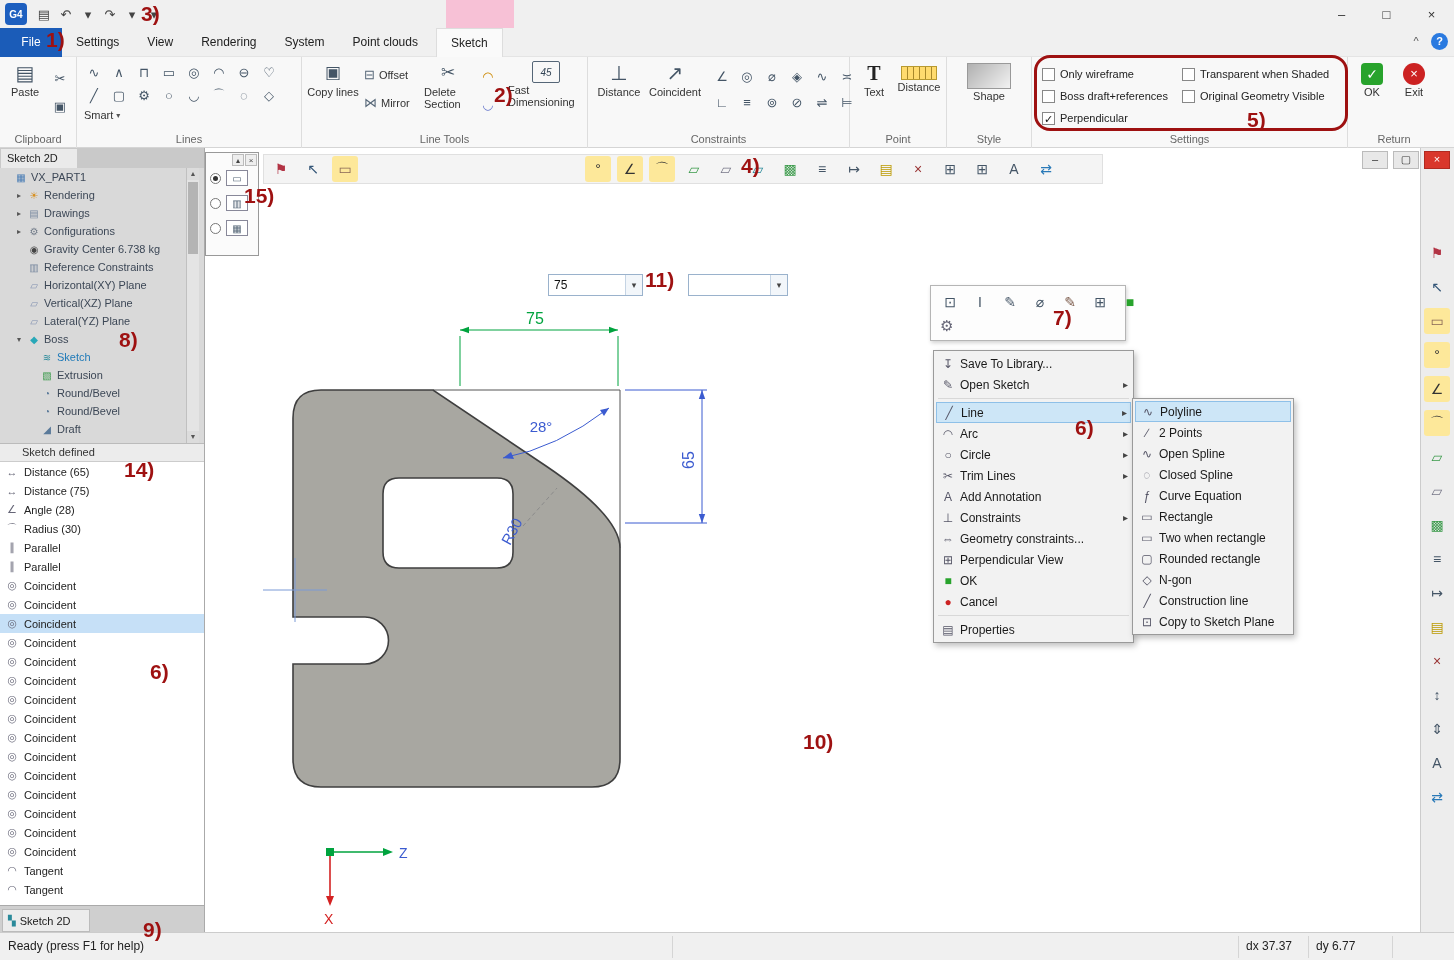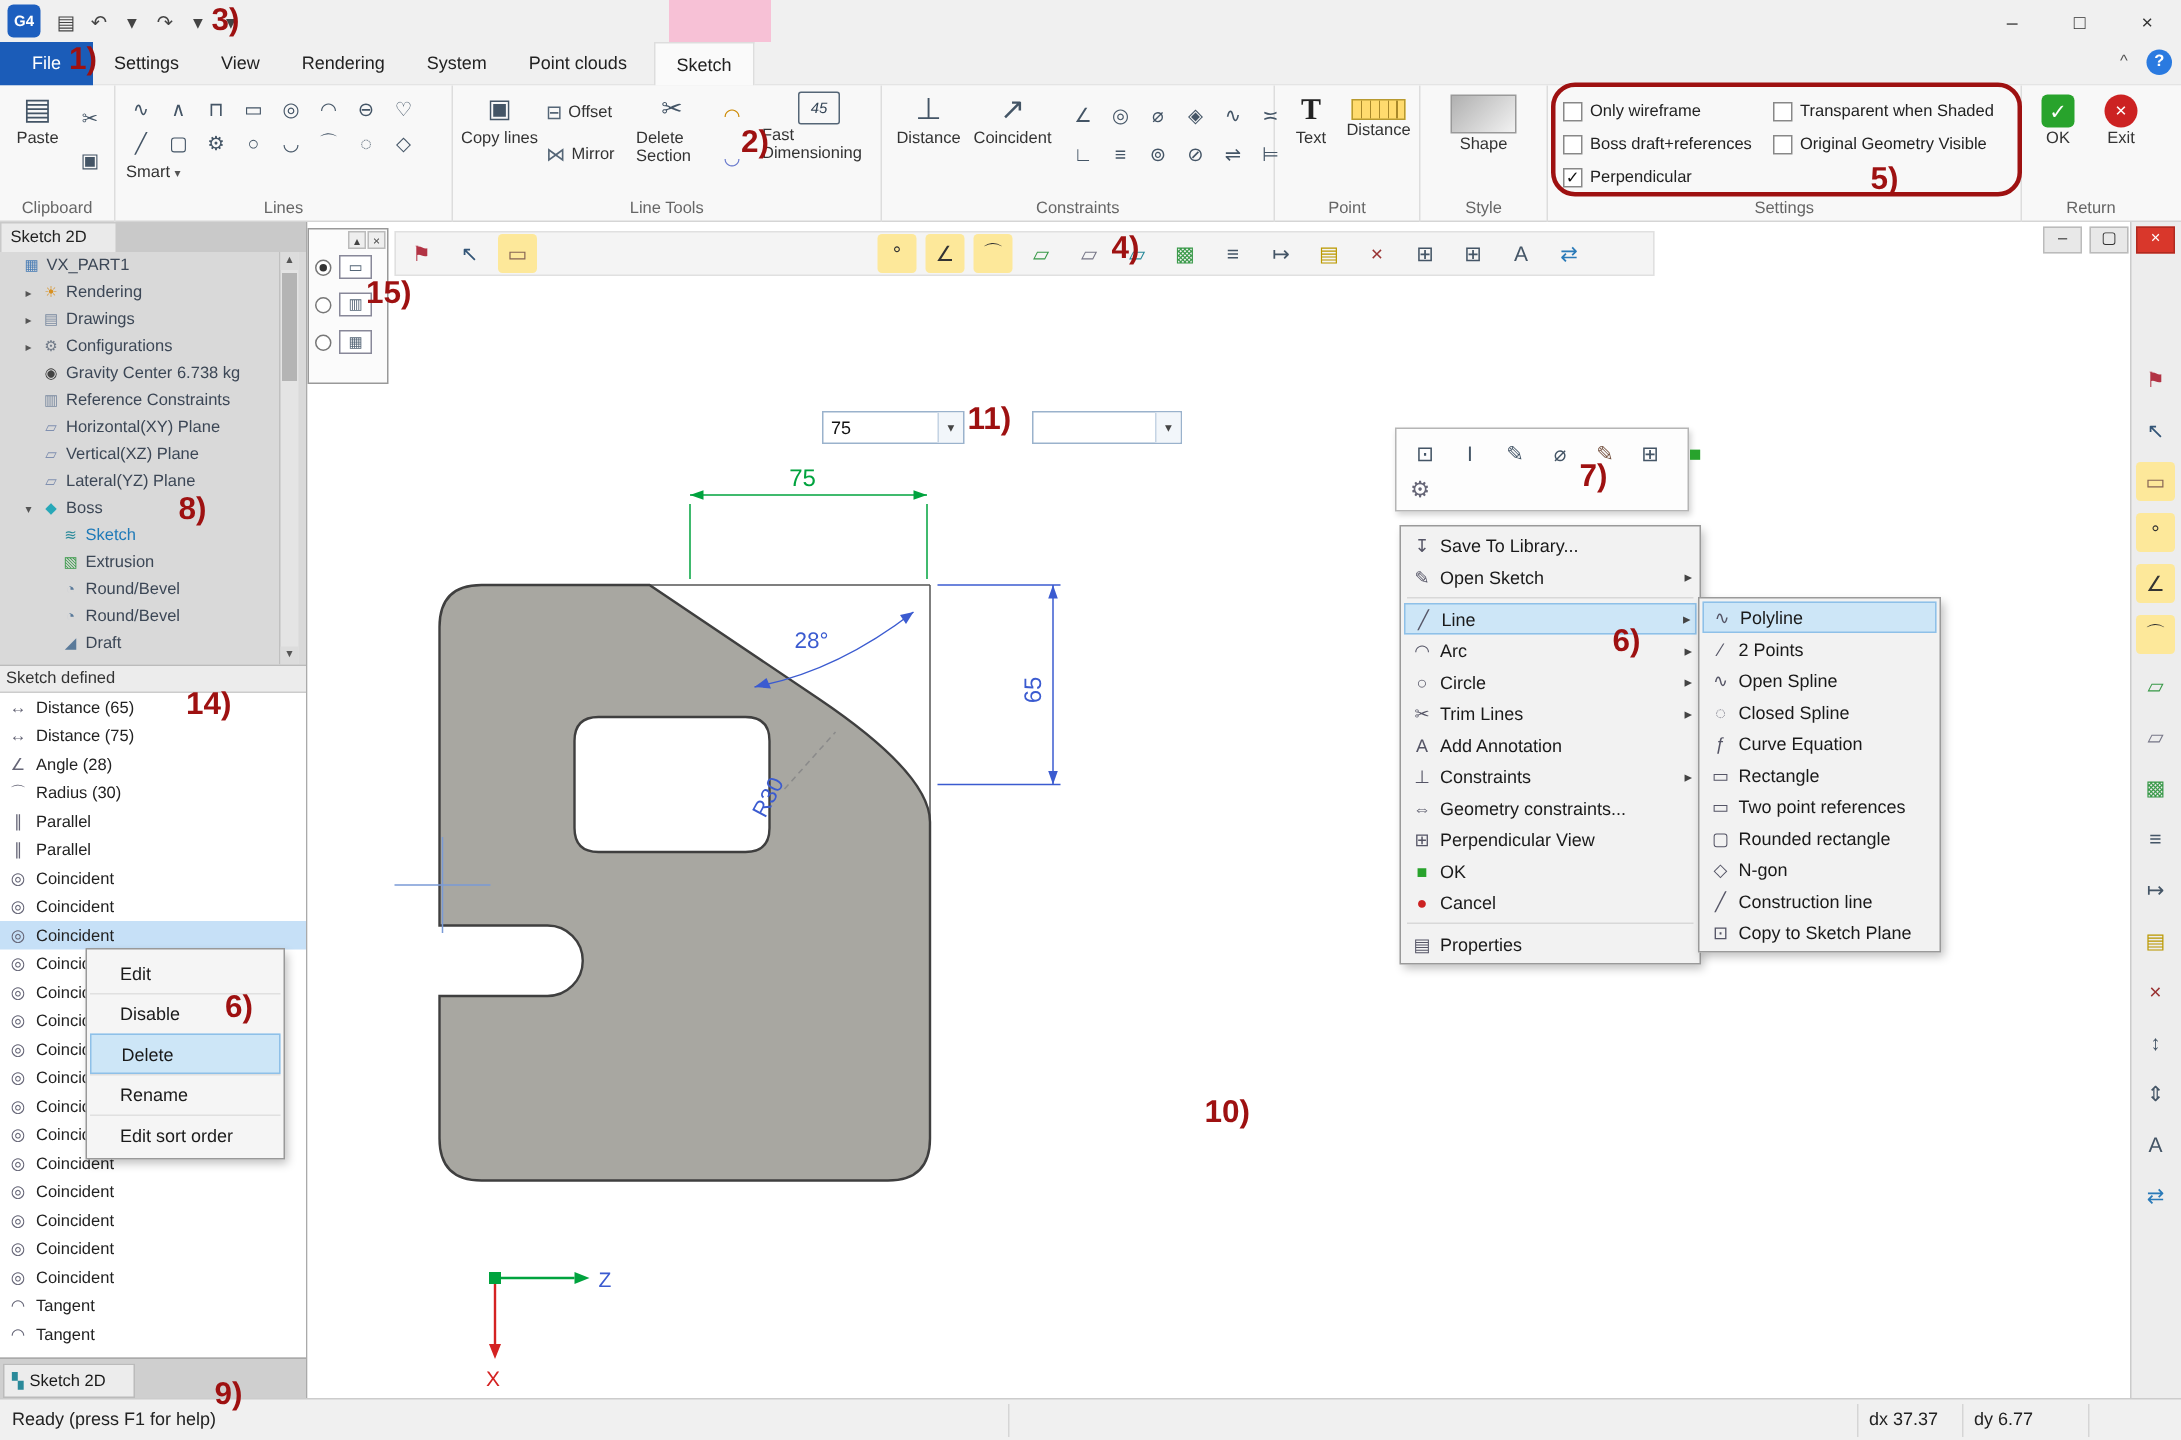--- a/index.html
+++ b/index.html
@@ -57,21 +57,21 @@
   #leftpanel{position:absolute;left:0;top:148px;width:205px;height:784px;background:#d9d9d9;border-right:1px solid #aaa}
   #tree-header{position:absolute;left:0;top:0;width:204px;height:20px;background:#c9c9c9}
   #tree-header .htab{position:absolute;left:1px;top:1px;width:76px;height:19px;background:#eaeaea;font-size:11px;line-height:19px;padding-left:6px;color:#222}
   #tree{position:absolute;left:0;top:20px;width:186px;height:275px;overflow:hidden}
   .titem{display:flex;align-items:center;height:18px;font-size:11px;color:#3c4756;white-space:nowrap}
   .tarrow{width:10px;font-size:8px;color:#555;flex:0 0 10px}
   .ticon{width:14px;text-align:center;font-size:10px;margin-right:3px;flex:0 0 14px}
   #tree-scroll{position:absolute;left:186px;top:20px;width:13px;height:275px;background:#e4e4e4;border-left:1px solid #c0c0c0}
   .scrbtn{position:absolute;left:0;width:12px;height:12px;font-size:7px;text-align:center;line-height:12px;color:#555;background:#dcdcdc}
   #tree-thumb{position:absolute;left:1px;top:14px;width:10px;height:72px;background:#b4b4b4}
-  #sd-header{position:absolute;left:0;top:295px;width:204px;height:19px;background:#ececec;border-top:1px solid #bbb;border-bottom:1px solid #ccc;font-size:11px;line-height:17px;color:#333;padding-left:4px}
+  #sd-header{position:absolute;left:0;top:295px;width:204px;height:19px;background:#ececec;border-top:1px solid #bbb;border-bottom:1px solid #ccc;font-size:11px;line-height:17px;color:#333;padding-left:22px}
   #sd-list{position:absolute;left:0;top:314px;width:204px;height:443px;background:#fff;overflow:hidden}
   .sdrow{display:flex;align-items:center;height:19px;font-size:11px;color:#222;padding-left:4px}
   .sdrow.sdsel{background:#c6e0f7}
   .sdicon{width:16px;color:#667;font-size:11px;text-align:center;margin-right:4px;flex:0 0 16px}
   #bottom-tabbar{position:absolute;left:0;top:757px;width:204px;height:27px;background:#cfcfcf;border-top:1px solid #aaa}
   .btab{position:absolute;left:2px;top:3px;width:88px;height:23px;background:#ececec;border:1px solid #bbb;font-size:11px;display:flex;align-items:center;gap:4px;padding-left:5px}
   .btico{color:#2a8a9a;font-size:10px}
 
   
   #canvas{position:absolute;left:205px;top:148px;width:1215px;height:784px;background:#fff}
@@ -723,21 +723,21 @@
         <div class="mitem">
           <div class="micon">ƒ</div>
           <div class="mlabel">Curve Equation</div>
         </div>
         <div class="mitem">
           <div class="micon">▭</div>
           <div class="mlabel">Rectangle</div>
         </div>
         <div class="mitem">
           <div class="micon">▭</div>
-          <div class="mlabel">Two point references</div>
+          <div class="mlabel">Two when rectangle</div>
         </div>
         <div class="mitem">
           <div class="micon">▢</div>
           <div class="mlabel">Rounded rectangle</div>
         </div>
         <div class="mitem">
           <div class="micon">◇</div>
           <div class="mlabel">N-gon</div>
         </div>
         <div class="mitem">
@@ -750,37 +750,20 @@
         </div>
       </div>
   </div>
 
   <div id="mdi-controls">
       <div class="mdibtn">–</div>
       <div class="mdibtn">▢</div>
       <div class="mdibtn mdired">×</div>
     </div>
 
-  <div id="edit-menu">
-      <div class="mitem">
-        <div class="mlabel">Edit</div>
-      </div>
-      <div class="mitem">
-        <div class="mlabel">Disable</div>
-      </div>
-      <div class="mitem mhl">
-        <div class="mlabel">Delete</div>
-      </div>
-      <div class="mitem">
-        <div class="mlabel">Rename</div>
-      </div>
-      <div class="mitem">
-        <div class="mlabel">Edit sort order</div>
-      </div>
-    </div>
 
   <div id="right-toolbar">
     <div id="right-toolbar-icons">
         <div class="ticonbtn" style="color: rgb(178, 51, 68);">⚑</div>
         <div class="ticonbtn" style="color: rgb(51, 85, 119);">↖</div>
         <div class="ticonbtn" style="color: rgb(136, 102, 85); background: rgb(253, 232, 154);">▭</div>
         <div class="ticonbtn" style="color: rgb(51, 51, 51); background: rgb(253, 232, 154);">°</div>
         <div class="ticonbtn" style="color: rgb(51, 51, 51); background: rgb(253, 232, 154);">∠</div>
         <div class="ticonbtn" style="color: rgb(51, 51, 51); background: rgb(253, 232, 154);">⌒</div>
         <div class="ticonbtn" style="color: rgb(58, 154, 74);">▱</div>

